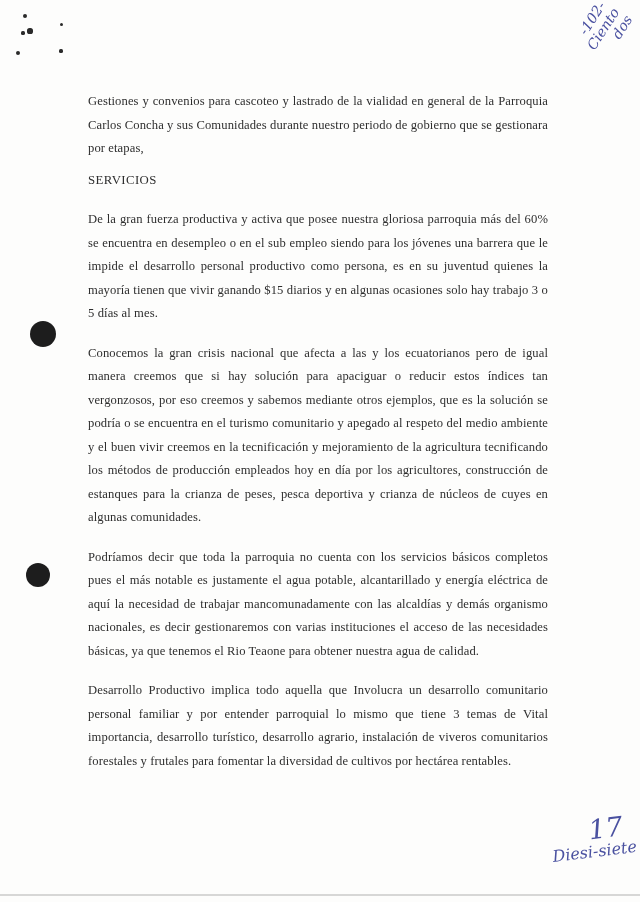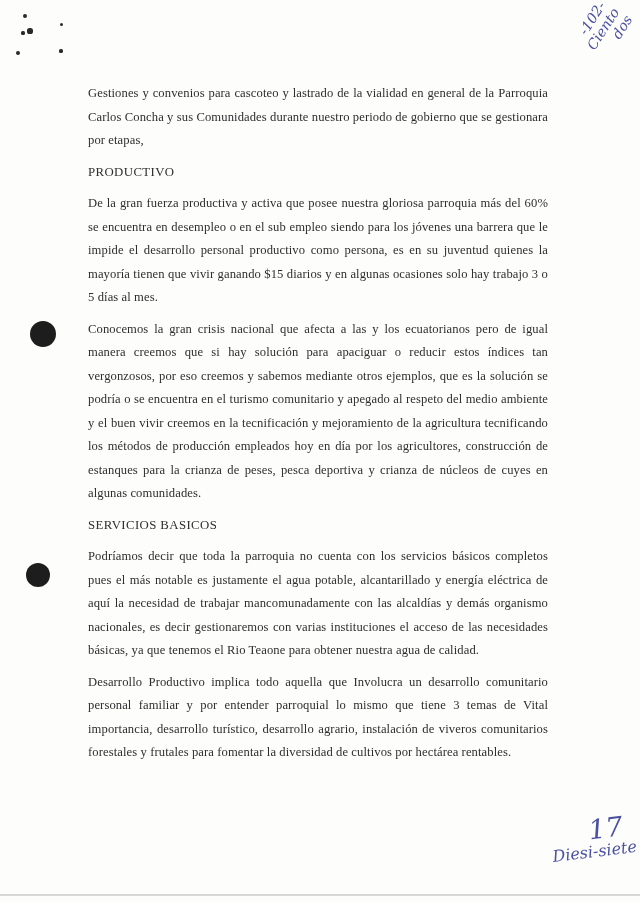--- a/index.html
+++ b/index.html
@@ -13,21 +13,21 @@
   }
   .text-block {
     position:absolute;
     left:88px; top:74px; width:460px;
     color:#2e2e2e;
     font-size:12.6px;
     line-height:23.5px;
     text-align:justify;
     letter-spacing:0.1px;
   }
-  .text-block p { margin:8px 0 8px 0; }
+  .text-block p { margin:16px 0 8px 0; }
   .doc-heading {
     font-size:12.8px;
     font-weight:normal;
     letter-spacing:0.4px;
     margin:4px 0 5px 0;
     text-align:left;
   }
   
   .note-tr {
     position:absolute;
@@ -80,25 +80,24 @@
 </style>
 </head>
 <body>
 
 <div class="page">
 
   <div class="text-block">
 
     <p>Gestiones y convenios  para cascoteo y lastrado de la vialidad en general de la Parroquia Carlos Concha y sus Comunidades durante nuestro periodo de gobierno  que se gestionara por etapas,</p>
 
-    <h2 class="doc-heading">PRODUCTIVO</h2>
+    <h2 class="doc-heading">SERVICIOS</h2>
     <p>De la gran fuerza productiva y activa que posee nuestra gloriosa parroquia más del 60% se encuentra en desempleo o en el sub empleo siendo para los jóvenes una barrera que le impide el desarrollo personal productivo  como persona, es en su juventud quienes la mayoría tienen que vivir ganando $15 diarios y en algunas ocasiones solo hay trabajo 3 o 5 días al mes.</p>
     <p>Conocemos la gran crisis nacional que afecta a las y los ecuatorianos pero de igual manera creemos que si hay solución para apaciguar o reducir estos índices tan vergonzosos, por eso creemos y sabemos mediante otros ejemplos, que es la solución se podría o se encuentra en el turismo comunitario y apegado al respeto del medio ambiente y el buen vivir creemos en la tecnificación y mejoramiento de la agricultura tecnificando los métodos de producción empleados hoy en día por los agricultores, construcción de estanques para la crianza de peses, pesca deportiva y crianza de núcleos de cuyes en algunas comunidades.</p>
 
-    <h2 class="doc-heading">SERVICIOS BASICOS</h2>
     <p>Podríamos decir que toda la parroquia no cuenta con los servicios básicos completos pues el más notable es justamente el agua potable, alcantarillado y  energía eléctrica de aquí la necesidad de trabajar mancomunadamente con las alcaldías y demás organismo nacionales, es decir gestionaremos con varias instituciones  el acceso de las necesidades básicas, ya que tenemos el Rio Teaone  para obtener nuestra agua de calidad.</p>
 
     <p>Desarrollo Productivo implica todo aquella que Involucra un desarrollo comunitario personal familiar y por entender parroquial lo mismo que tiene 3 temas de Vital importancia, desarrollo turístico, desarrollo agrario, instalación de viveros comunitarios forestales y frutales para fomentar la diversidad de cultivos por hectárea rentables.</p>
 
   </div>
 
   <div class="note-tr">
     <div class="l1">-102-</div>
     <div class="l2">Ciento</div>
     <div class="l3">dos</div>

